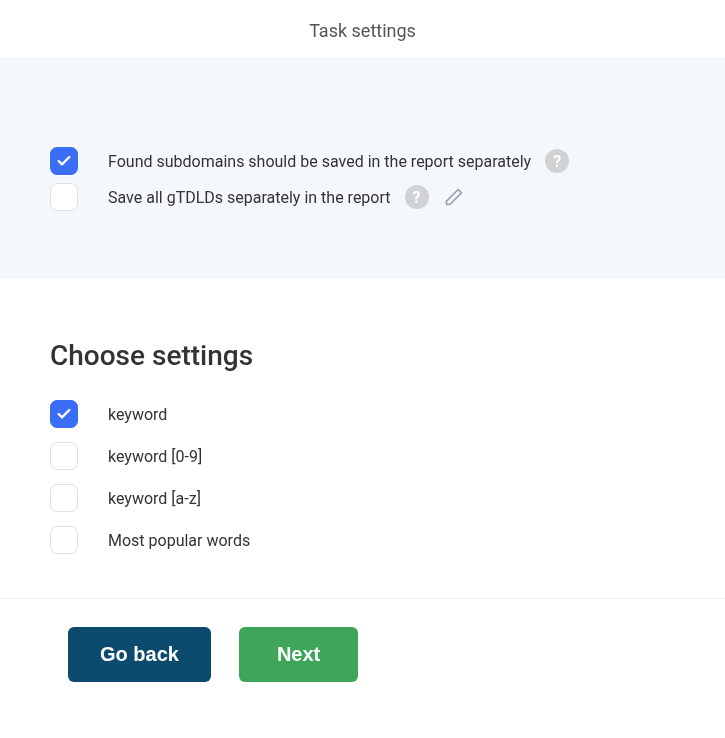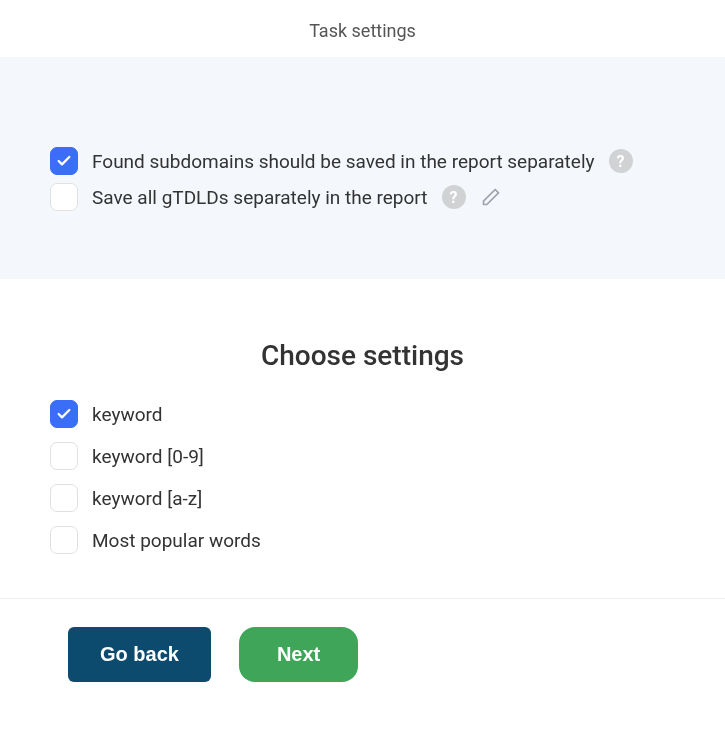--- a/index.html
+++ b/index.html
@@ -49,22 +49,22 @@
     }
     .checkbox.checked svg {
       display: block;
     }
     .checkbox svg {
       display: none;
       width: 16px;
       height: 16px;
     }
     .option-label {
-      margin-left: 14px;
-      font-size: 19px;
+      margin-left: 30px;
+      font-size: 16px;
       color: #333;
       text-align: center;
     }
     .help-icon {
       width: 24px;
       height: 24px;
       border-radius: 50%;
       background: #d0d2d4;
       display: inline-flex;
       align-items: center;
@@ -88,21 +88,20 @@
       cursor: pointer;
     }
     .panel-settings {
       padding: 60px 50px 30px 50px;
     }
     .settings-title {
       font-size: 28px;
       color: #333;
       font-weight: 500;
       margin-bottom: 28px;
-      text-align: center;
     }
     .settings-list .option-row {
       margin-bottom: 14px;
     }
     .footer {
       border-top: 1px solid #eceef0;
       padding: 28px 50px 32px 68px;
       display: flex;
       gap: 28px;
     }
@@ -114,21 +113,20 @@
       font-weight: 600;
       cursor: pointer;
       color: #ffffff;
     }
     .btn-back {
       background: #0c4a6e;
     }
     .btn-next {
       background: #3fa659;
       padding: 16px 38px;
-      border-radius: 16px;
     }
   </style>
 </head>
 <body>
 
 <div class="header">
   <div class="header-title">Task settings</div>
 </div>
 
 <div class="panel-top">

